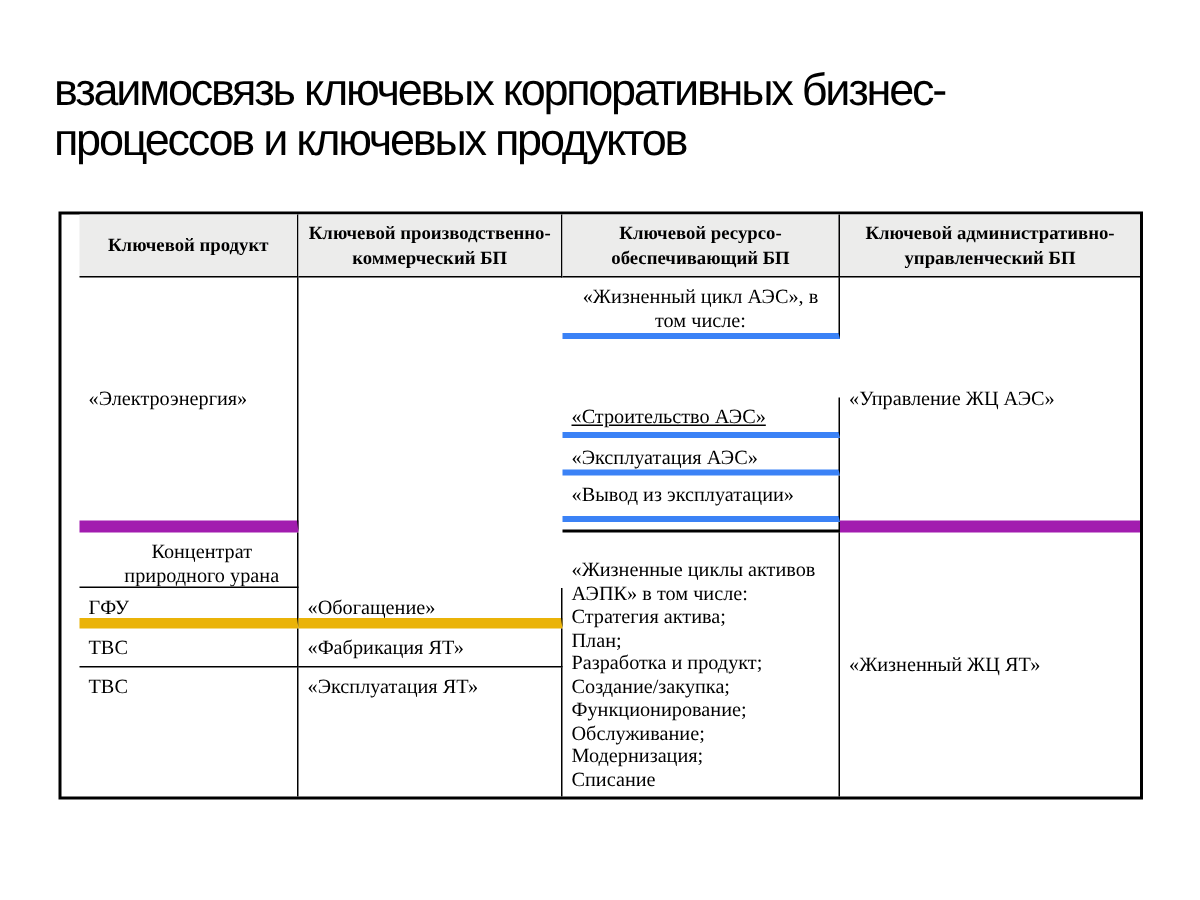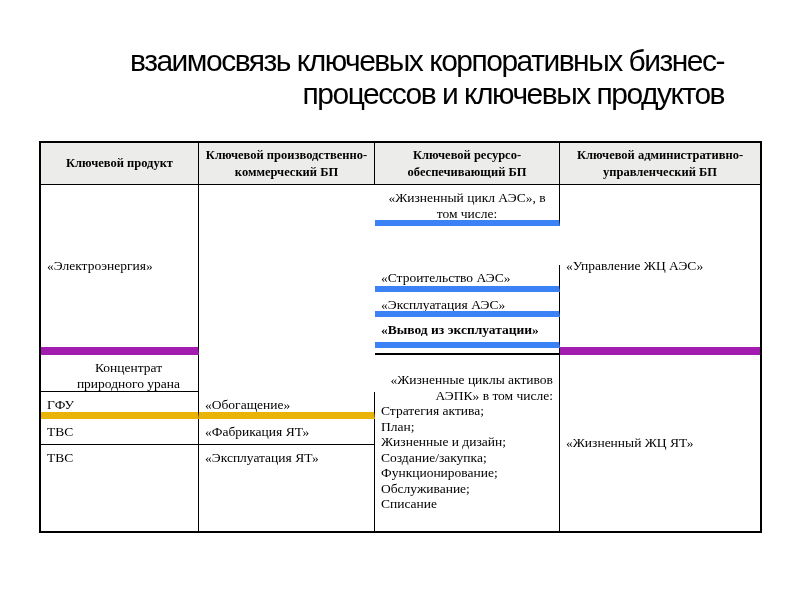--- a/index.html
+++ b/index.html
@@ -7,26 +7,27 @@
     position:relative;
     width:800px;height:600px;
     background:#ffffff;
     overflow:hidden;
     font-family:"Liberation Serif",serif;
     color:#000000;
   }
   .title{
     position:absolute;
     left:0;top:44px;width:724px;
-    text-align:right;
+    text-align:left;
     font-family:"Liberation Sans",sans-serif;
     font-size:30px;
     line-height:33px;
     letter-spacing:-1.5px;
     color:#000000;
+    padding-left:36px;
   }
   .tbl{
     position:absolute;
     left:39px;top:141px;
     display:grid;
     grid-template-columns:158px 176px 185px 200px;
     grid-template-rows:42px 41px 39px 27px 25px 31px 7px 37px 27px 26px 86px;
     border:2px solid #000000;
     background:#ffffff;
     font-size:13.5px;
@@ -43,40 +44,40 @@
     grid-row:1;
     background:#ececeb;
     border-bottom:1px solid #000000;
     font-weight:bold;
     font-size:12.5px;
     line-height:1.3;
     display:flex;align-items:center;justify-content:center;
     text-align:center;
     padding:2px 6px;
   }
-  .c1{grid-column:1;} .c2{grid-column:2;} .c3{grid-column:3;font-family:Liberation Serif, serif;} .c4{grid-column:4;}
+  .c1{grid-column:1;margin-left:12px;} .c2{grid-column:2;} .c3{grid-column:3;font-family:Liberation Serif, serif;} .c4{grid-column:4;}
   .vcenter{display:flex;align-items:center;}
   
   .g1span{grid-row:2/8;border-bottom:8px solid #a21caf;}
-  .sub{grid-column:3;border-bottom:6px solid #3b82f6;}
+  .sub{grid-column:3;border-bottom:4px solid #3b82f6;}
   .s1{grid-row:2;text-align:center;}
   .s2{grid-row:3;}
-  .s3{grid-row:4;}
+  .s3{grid-row:4;text-decoration:underline;}
   .s4{grid-row:5;}
-  .s5{grid-row:6;font-weight:bold;}
+  .s5{grid-row:6;}
   .fill3{grid-column:3;grid-row:7;border-bottom:2px solid #000000;padding:0;}
   
   .r8{grid-row:8;border-bottom:1px solid #000000;padding-left:24px;}
   .r9{grid-row:9;border-bottom:7px solid #eab308;}
   .r10{grid-row:10;border-bottom:1px solid #000000;}
   .r11{grid-row:11;}
   .wrapcenter{text-align:center;}
   .g2res{grid-column:3;grid-row:8/12;padding-top:17px;line-height:15.5px;}
   .g2span{grid-row:8/12;}
-  .res-title{text-align:right;}
+  .res-title{text-align:left;}
 </style>
 </head>
 <body>
 
 <div class="slide">
 
   <div class="title">
     <div>взаимосвязь ключевых корпоративных бизнес-</div>
     <div>процессов и ключевых продуктов</div>
   </div>
@@ -106,23 +107,24 @@
     <div class="cell c1 r10">ТВС</div>
     <div class="cell c2 r10">«Фабрикация ЯТ»</div>
 
     <div class="cell c1 r11">ТВС</div>
     <div class="cell c2 r11">«Эксплуатация ЯТ»</div>
 
     <div class="cell g2res">
       <div class="res-title">«Жизненные циклы активов АЭПК» в том числе:</div>
       <div>Стратегия актива;</div>
       <div>План;</div>
-      <div>Жизненные и дизайн;</div>
+      <div>Разработка и продукт;</div>
       <div>Создание/закупка;</div>
       <div>Функционирование;</div>
       <div>Обслуживание;</div>
+      <div>Модернизация;</div>
       <div>Списание</div>
     </div>
 
     <div class="cell c4 g2span vcenter nright">«Жизненный ЖЦ ЯТ»</div>
 
   </div>
 </div>
 
 </body></html>

